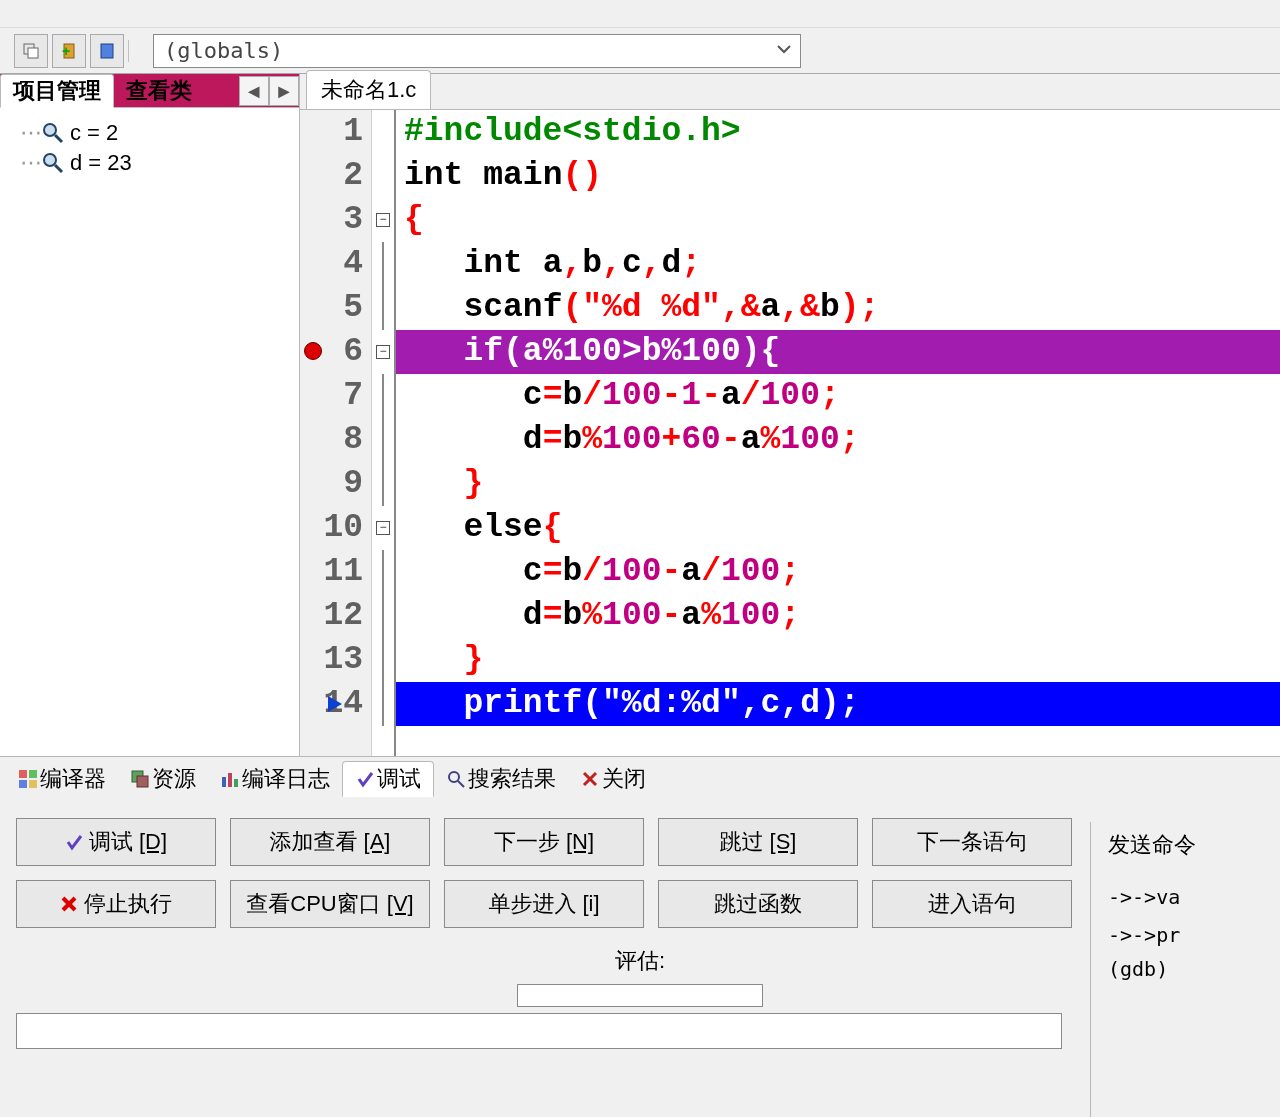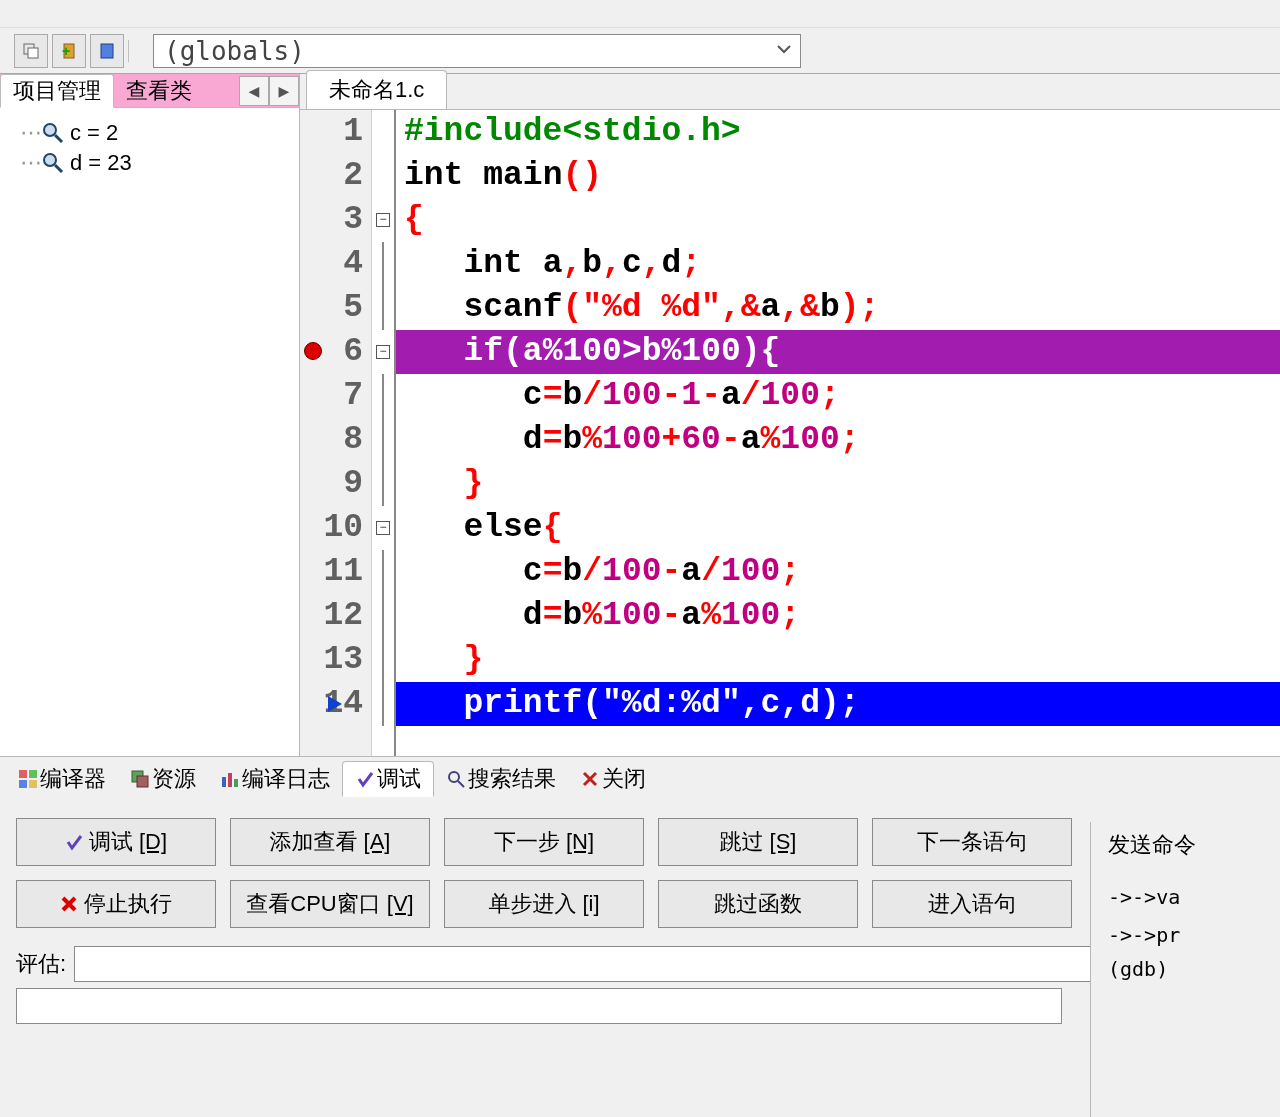--- a/index.html
+++ b/index.html
@@ -3,38 +3,38 @@
 <meta charset="utf-8">
 <style>
 * { box-sizing: border-box; margin: 0; padding: 0; }
 body { font-family: "Microsoft YaHei", "SimSun", sans-serif; font-size: 14px; background: #f0f0f0; overflow: hidden; width: 1280px; height: 1117px; }
 
 .toolbar-row { height: 28px; background: #f0f0f0; border-bottom: 1px solid #ddd; display: flex; align-items: center; padding-left: 10px; gap: 8px; }
 .toolbar-sep { width: 1px; height: 22px; background: #c0c0c0; }
 
 .secondary-bar { height: 46px; background: #f0f0f0; border-bottom: 1px solid #a8a8a8; display: flex; align-items: center; padding-left: 14px; gap: 4px; }
 .secondary-bar .sb-btn { width: 34px; height: 34px; border: 1px solid #aaa; background: #e8e8e8; display:flex; align-items:center; justify-content:center; }
-.scope-select { margin-left: 20px; width: 648px; height: 34px; border: 1px solid #8a8a8a; background: #fff; display:flex; align-items:center; padding:0 10px; color:#444; font-family: Consolas, monospace; font-size: 26px; position:relative;}
+.scope-select { margin-left: 20px; width: 648px; height: 34px; border: 1px solid #8a8a8a; background: #fff; display:flex; align-items:center; padding:0 10px; color:#444; font-family: Consolas, monospace; font-size: 22px; position:relative;}
 .scope-select .chev { position:absolute; right:8px; top:6px; }
 
 .main-area { display:flex; height: 682px; }
 .sidebar { width: 300px; background:#fff; border-right:1px solid #b8b8b8; }
-.sidebar-tabs { display:flex; align-items:center; border-bottom:1px solid #bbb; background:#f9a8d4; height:34px; }
+.sidebar-tabs { display:flex; align-items:center; border-bottom:1px solid #bbb; background:#be185d; height:34px;font-weight:bold; }
 .sidebar-tab { padding:4px 12px; font-size:22px; height:34px; display:flex; align-items:center; }
 .sidebar-tab.active { background:#fff; border:1px solid #bbb; border-bottom:1px solid #fff; border-top-left-radius:3px; border-top-right-radius:3px; margin-bottom:-1px; }
 .sidebar-nav { margin-left:auto; display:flex; }
 .sidebar-nav .navbtn { width:30px; height:30px; border:1px solid #aaa; background:#f4f4f4; display:flex; align-items:center; justify-content:center; font-size:14px; color:#555;}
 .tree { padding:10px 0 0 20px; font-size:22px; }
 .tree-row { display:flex; align-items:center; gap:6px; padding:2px 0; }
 .tree-row .dots { color:#999; letter-spacing:2px; width:16px; text-align:center;}
 .tree-row .mag { width:22px; height:22px; }
 
 .editor-region { flex:1; display:flex; flex-direction:column; background:#fff;}
 .file-tabs { height:36px; background:#f0f0f0; display:flex; align-items:flex-end; padding-left:6px; border-bottom:1px solid #b8b8b8;}
-.file-tab { background:#fff; border:1px solid #b8b8b8; border-bottom:none; border-top-left-radius:4px; border-top-right-radius:4px; padding:4px 22px; font-size:22px; }
+.file-tab { background:#fff; border:1px solid #b8b8b8; border-bottom:none; border-top-left-radius:4px; border-top-right-radius:4px; padding:4px 14px; font-size:22px; }
 .code-area { flex:1; display:flex; background:#fff; font-family: Consolas, "Courier New", monospace; font-size:33px; line-height:44px; font-weight:bold; overflow:hidden;}
 .gutter { width:72px; background:#f0f0f0; text-align:right; color:#606060; padding-right:8px; border-right:1px solid #d0d0d0;}
 .gutter .ln { height:44px; position:relative;}
 .gutter .bp { position:absolute; left:4px; top:12px; width:18px; height:18px; border-radius:50%; background:#d00; border:1px solid #600;}
 .gutter .arrow { position:absolute; left:28px; top:14px; width:0; height:0; border-top:8px solid transparent; border-bottom:8px solid transparent; border-left:14px solid #1040d0;}
 .foldcol { width:24px; background:#fff; border-right:2px solid #888;}
 .foldcol .fc { height:44px; display:flex; align-items:center; justify-content:center;}
 .foldcol .box { width:14px; height:14px; border:1px solid #555; font-size:12px; line-height:12px; text-align:center; color:#333; font-weight:normal;}
 .foldcol .line { width:2px; height:44px; background:#888; margin:0 auto;}
 .code-lines { flex:1; }
@@ -53,21 +53,21 @@
 .bottom-tabs { height:44px; background:#f0f0f0; border-top:1px solid #b8b8b8; display:flex; align-items:center; padding-left:6px; }
 .btab { display:flex; align-items:center; gap:2px; padding:4px 12px; font-size:22px; height:36px;}
 .btab.active { background:#fff; border:1px solid #b8b8b8; border-bottom:1px solid #fff; border-top-left-radius:4px; border-top-right-radius:4px; }
 .btab .ic { width:20px; height:20px; }
 
 .debug-panel { background:#f0f0f0; padding:18px 16px 8px 16px; display:flex; gap:18px; }
 .btn-grid { display:grid; grid-template-columns: repeat(5, 200px); grid-auto-rows:48px; gap:14px 14px; }
 .dbg-btn { border:1px solid #8a8a8a; background:#e8e8e8; font-size:22px; display:flex; align-items:center; justify-content:center; gap:6px; cursor:pointer;}
 .dbg-btn .u { text-decoration:underline; }
 
-.eval-row { display:flex; align-items:center; gap:8px; padding:10px 16px 6px 16px; background:#f0f0f0; font-size:22px;}
+.eval-row { display:flex; align-items:center; gap:8px; padding:10px 16px 6px 16px; background:#f0f0f0; font-size:22px;flex-direction:column;}
 .eval-row input { flex:1; height:36px; border:1px solid #8a8a8a; font-size:18px; padding:0 6px; background:#fff;}
 .eval-result-row { padding:0 16px 0 16px; background:#f0f0f0;}
 .eval-result { height:36px; border:1px solid #8a8a8a; background:#fff; width: 1046px;}
 
 .right-info { position:absolute; right:0; top:822px; width:190px; padding:8px 0 0 17px; font-size:22px; border-left:1px solid #b8b8b8; background:#f0f0f0; height:295px;}
 .right-info .ttl { margin-bottom:20px;}
 .right-info .mono { font-family: Consolas, monospace; font-size:20px; line-height:34px; }
 
 svg { display:block; }
 </style>

